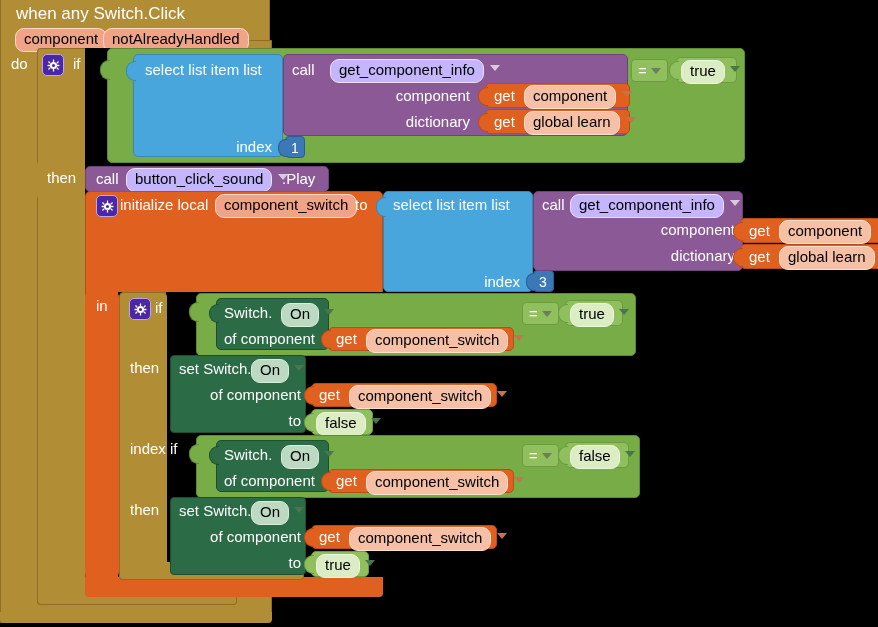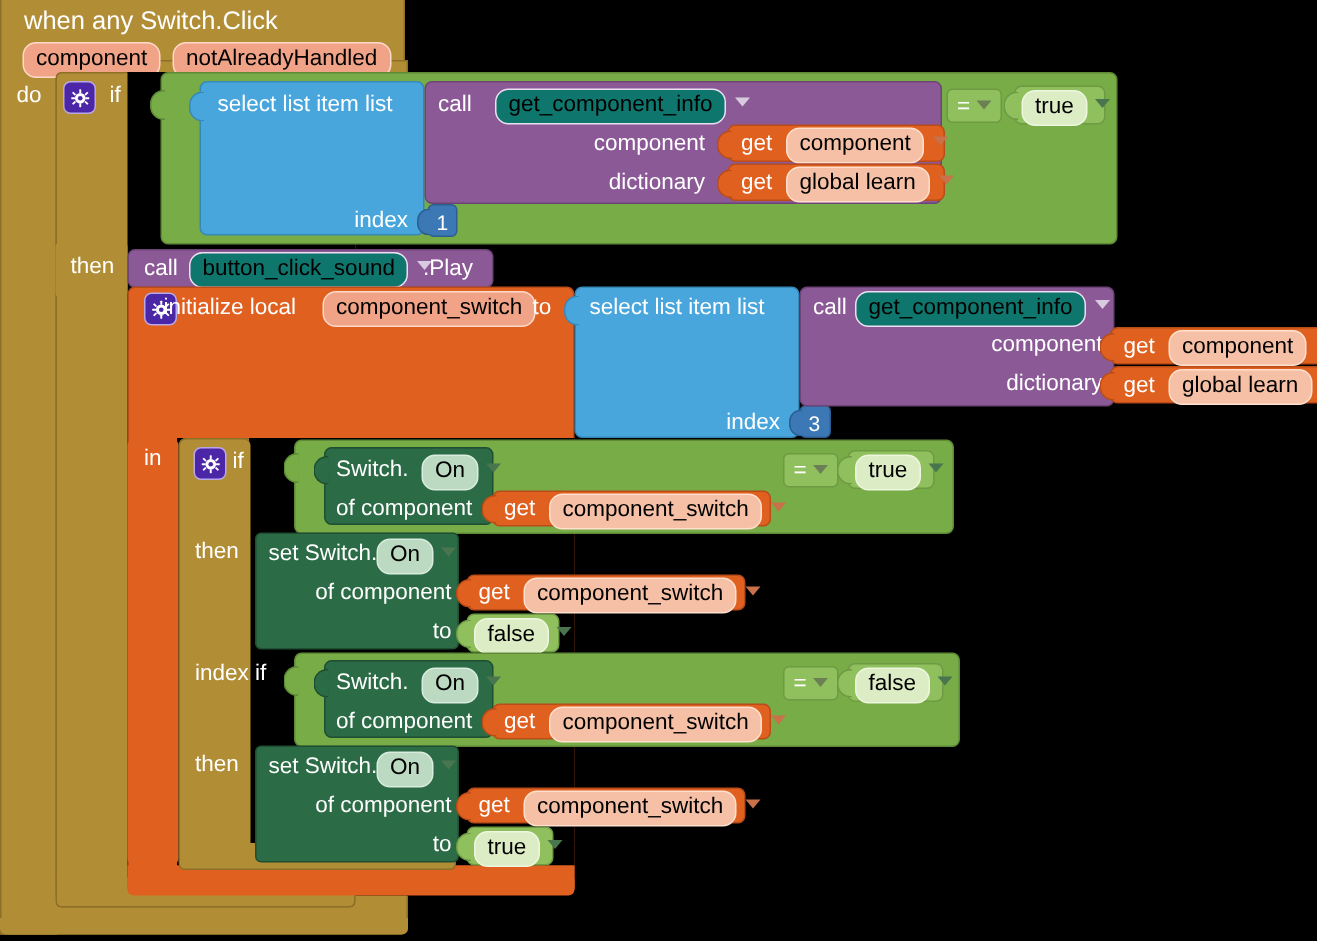--- a/index.html
+++ b/index.html
@@ -26,21 +26,21 @@
   .lbl{position:absolute;white-space:nowrap;line-height:1;}
   .lbl.r{text-align:right;}
 
   
   .pill{
     display:inline-block;border-radius:9px;padding:1px 8px 2px 8px;
     color:#000;font-size:15px;line-height:1.25;white-space:nowrap;
     border:1px solid rgba(255,255,255,.55);
   }
   .pill.param{background:#f1a387;border:1px solid #ffd9c9;}
-  .pill.proc-name{background:#0f766e;border:1px solid #ece0f0;}
+  .pill.proc-name{background:#c4b5fd;border:1px solid #ece0f0;}
   .pill.var-name{background:#f5c0a5;border:1px solid #ffe0cf;}
   .pill.comp-prop{background:#bcd9c1;border:1px solid #d9ece0;}
   .pill.logic-val{background:#dcecc4;border:1px solid #edf6de;}
 
   
   .gear{
     position:absolute;width:20px;height:20px;border-radius:5px;
     background:#4b27a8;border:1px solid #b9a8e8;
     display:flex;align-items:center;justify-content:center;
   }
@@ -70,21 +70,21 @@
 
 <div class="abs" style="left:36px;top:48px;width:236px;height:555px;background:#000;"></div>
 
 <div class="blk event" style="left:0px;top:40px;width:38px;height:583px;border-radius:0;border-top:none;"></div>
 <div class="blk event" style="left:0px;top:597px;width:272px;height:26px;border-radius:0 0 5px 5px;border-top:none;"></div>
 
 <div class="lbl" style="left:16px;top:5px;font-size:17px;">when any Switch.Click</div>
 <div class="abs" style="left:15px;top:28px;">
   <span class="pill param">component</span>
 </div>
-<div class="abs" style="left:115px;top:28px;">
+<div class="abs" style="left:103px;top:28px;">
   <span class="pill param">notAlreadyHandled</span>
 </div>
 <div class="lbl" style="left:11px;top:56px;">do</div>
 
 <div class="blk ctrl" style="left:37px;top:48px;width:200px;height:557px;border-radius:4px 4px 4px 4px;"></div>
 <div class="abs" style="left:84px;top:48px;width:153px;height:118px;background:#000;"></div>
 <div class="abs" style="left:84px;top:166px;width:153px;height:419px;background:#000;"></div>
 <div class="blk ctrl" style="left:37px;top:48px;width:48px;height:557px;border-right:none;border-radius:4px 0 0 4px;"></div>
 <div class="blk ctrl" style="left:37px;top:160px;width:48px;height:40px;border:none;"></div>
 <div class="blk ctrl" style="left:37px;top:585px;width:200px;height:20px;border-radius:0 0 4px 4px;border-top:none;"></div>
@@ -186,21 +186,21 @@
       <rect x="12.2" y="7.2" width="3.2" height="1.6" rx=".4"></rect>
       <rect x="2.1" y="2.6" width="1.6" height="3.2" rx=".4" transform="rotate(-45 2.9 4.2)"></rect>
       <rect x="12.3" y="2.6" width="1.6" height="3.2" rx=".4" transform="rotate(45 13.1 4.2)"></rect>
       <rect x="2.1" y="10.2" width="1.6" height="3.2" rx=".4" transform="rotate(45 2.9 11.8)"></rect>
       <rect x="12.3" y="10.2" width="1.6" height="3.2" rx=".4" transform="rotate(-45 13.1 11.8)"></rect>
     </g>
     <circle cx="8" cy="8" r="4.4" fill="#ffffff"></circle>
     <circle cx="8" cy="8" r="1.9" fill="#4b27a8"></circle>
   </svg>
 </div>
-<div class="lbl" style="left:109px;top:197px;">initialize local</div>
+<div class="lbl" style="left:120px;top:197px;">initialize local</div>
 <div class="abs" style="left:215px;top:194px;">
   <span class="pill param">component_switch</span>
 </div>
 <div class="lbl" style="left:355px;top:197px;">to</div>
 <div class="lbl" style="left:96px;top:298px;">in</div>
 
 <div class="blk list" style="left:383px;top:191px;width:150px;height:101px;"></div>
 <div class="plug" style="left:376px;top:197px;">
     <span style="position:absolute;left:0;top:0;width:9px;height:18px;border-radius:9px 0 0 9px;background:#49a6dc;border:1px solid #3688b9;border-right:none;"></span>
   </div>

